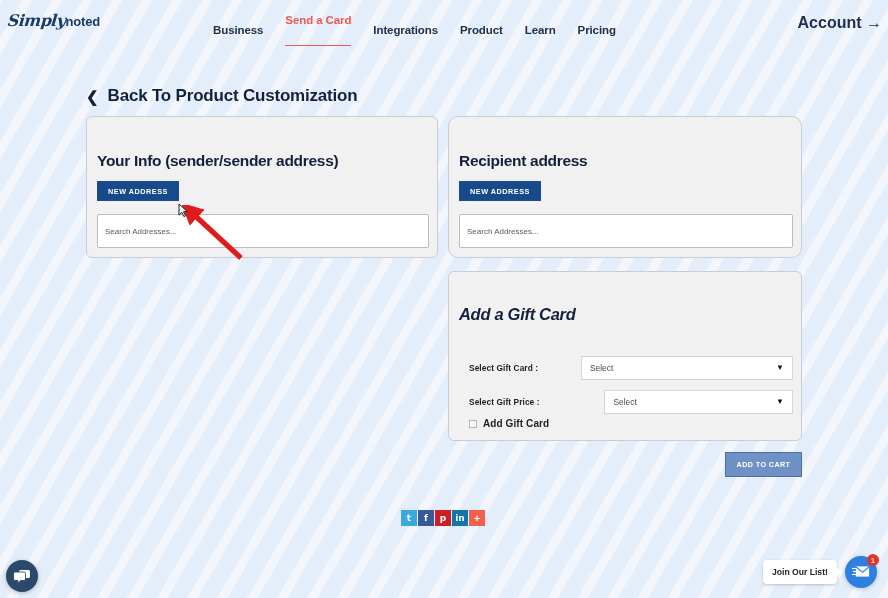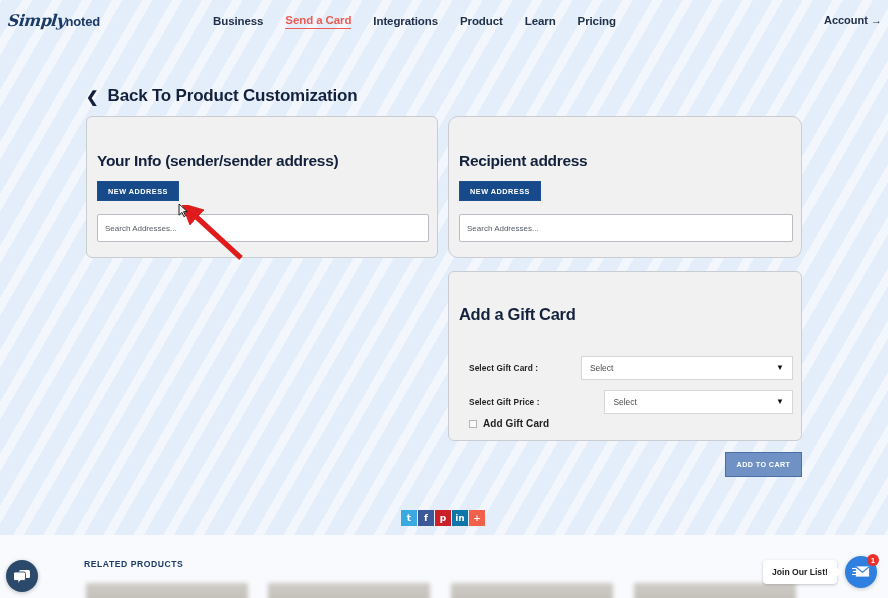--- a/index.html
+++ b/index.html
@@ -82,21 +82,21 @@
     font-weight: 700;
     color: #21304a;
     text-decoration: none;
     letter-spacing: -0.1px;
     cursor: pointer;
     line-height: 14px;
   }
   .nav-link.active {
     color: #ee5a52;
     border-bottom: 1.5px solid #ee5a52;
-    padding-bottom: 1px;
+    padding-bottom: 18px;
   }
 
   #request-sample {
     position: absolute;
     right: 68px;
     top: 7px;
     width: 102px;
     height: 27px;
     background: #ee5f57;
     color: #ffffff;
@@ -108,21 +108,21 @@
     justify-content: center;
     border: none;
     cursor: pointer;
     font-family: "Liberation Sans", sans-serif;
   }
 
   #account-link {
     position: absolute;
     right: 6px;
     top: 14px;
-    font-size: 11px;
+    font-size: 16px;
     font-weight: 700;
     color: #21304a;
     cursor: pointer;
     white-space: nowrap;
   }
 
   
   #back-link {
     position: absolute;
     left: 86px;
@@ -159,21 +159,21 @@
 
   .card-title {
     position: absolute;
     font-size: 15.5px;
     font-weight: 700;
     color: #14213d;
     letter-spacing: -0.3px;
   }
   #card-sender .card-title   { left: 10px; top: 35px; }
   #card-recipient .card-title{ left: 10px; top: 35px; }
-  #card-giftcard .card-title { left: 10px; top: 33px; font-size: 16.5px; }
+  #card-giftcard .card-title { left: 10px; top: 33px; font-size: 16.5px; font-style: italic; }
 
   .new-address-btn {
     position: absolute;
     left: 10px;
     top: 64px;
     width: 82px;
     height: 20px;
     background: #164a8a;
     border: 1px solid #1b4f8f;
     color: #ffffff;
@@ -185,27 +185,27 @@
     justify-content: center;
     cursor: pointer;
     font-family: "Liberation Sans", sans-serif;
   }
 
   .search-input {
     position: absolute;
     left: 10px;
     top: 97px;
     width: 332px;
-    height: 28px;
+    height: 22px;
     background: #ffffff;
     border: 1px solid #b9bcc2;
     border-radius: 2px;
     font-size: 8px;
     color: #333;
-    padding: 4px 7px;
+    padding: 16px 7px;
     font-family: "Liberation Sans", sans-serif;
     outline: none;
   }
   #card-recipient .search-input { width: 334px; }
   .search-input::placeholder { color: #555c66; font-size: 8px; }
 
   
   .gc-row {
     position: absolute;
     left: 10px;
@@ -517,27 +517,20 @@
   <button id="add-to-cart">ADD TO CART</button>
 
   <div id="social-share">
     <div class="social-btn s-twitter">t</div>
     <div class="social-btn s-facebook">f</div>
     <div class="social-btn s-pinterest">p</div>
     <div class="social-btn s-linkedin">in</div>
     <div class="social-btn s-more">+</div>
   </div>
 
-  <div id="related-section">
-    <div id="related-title">RELATED PRODUCTS</div>
-    <div class="product-thumb" id="thumb-1"></div>
-    <div class="product-thumb" id="thumb-2"></div>
-    <div class="product-thumb" id="thumb-3"></div>
-    <div class="product-thumb" id="thumb-4"></div>
-  </div>
 
   <div id="chat-widget">
     <svg width="17" height="15" viewBox="0 0 17 15">
       <rect x="5" y="1" width="11" height="8" rx="1.5" fill="#ffffff"></rect>
       <path d="M1 3h9a1.5 1.5 0 0 1 1.5 1.5V10A1.5 1.5 0 0 1 10 11.5H6.5L4 14.5V11.5H1A1.5 1.5 0 0 1-.5 10V4.5A1.5 1.5 0 0 1 1 3Z" fill="#ffffff" stroke="#2b4a6b" stroke-width="0.9"></path>
     </svg>
   </div>
 
   <div id="join-list-tooltip">Join Our List!</div>
 

